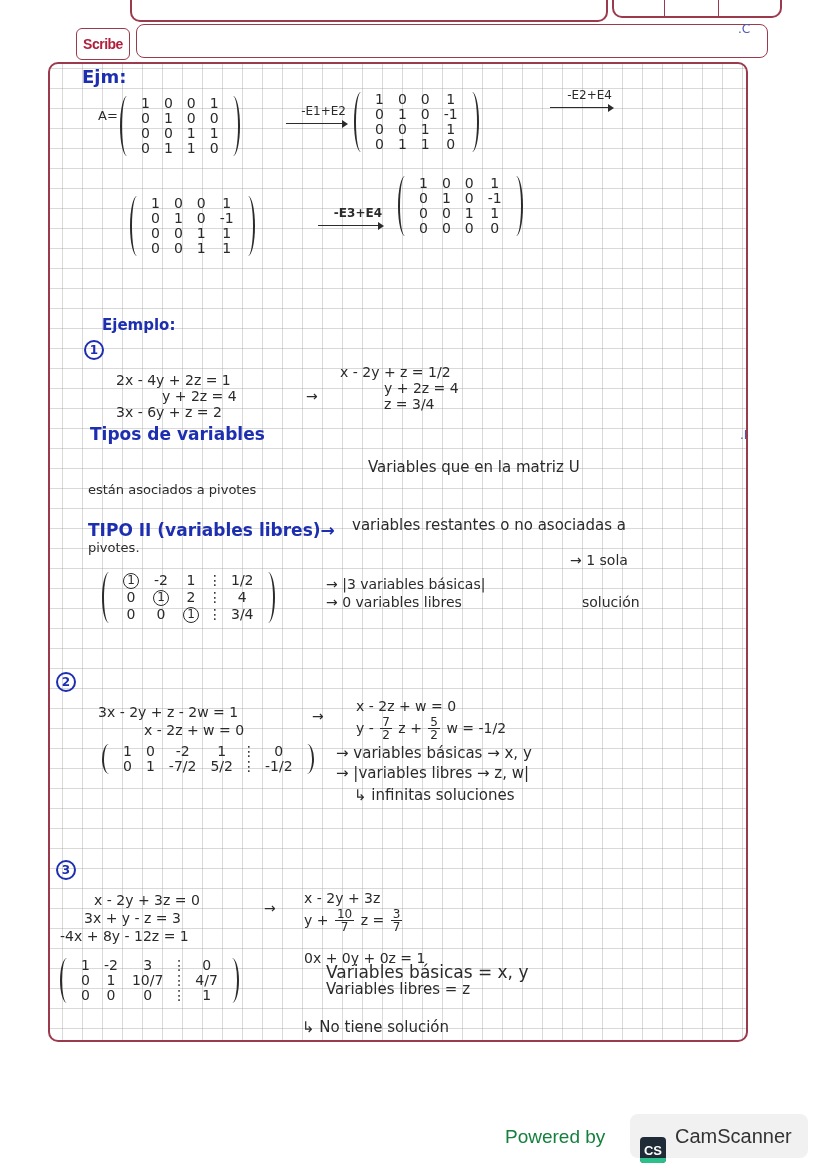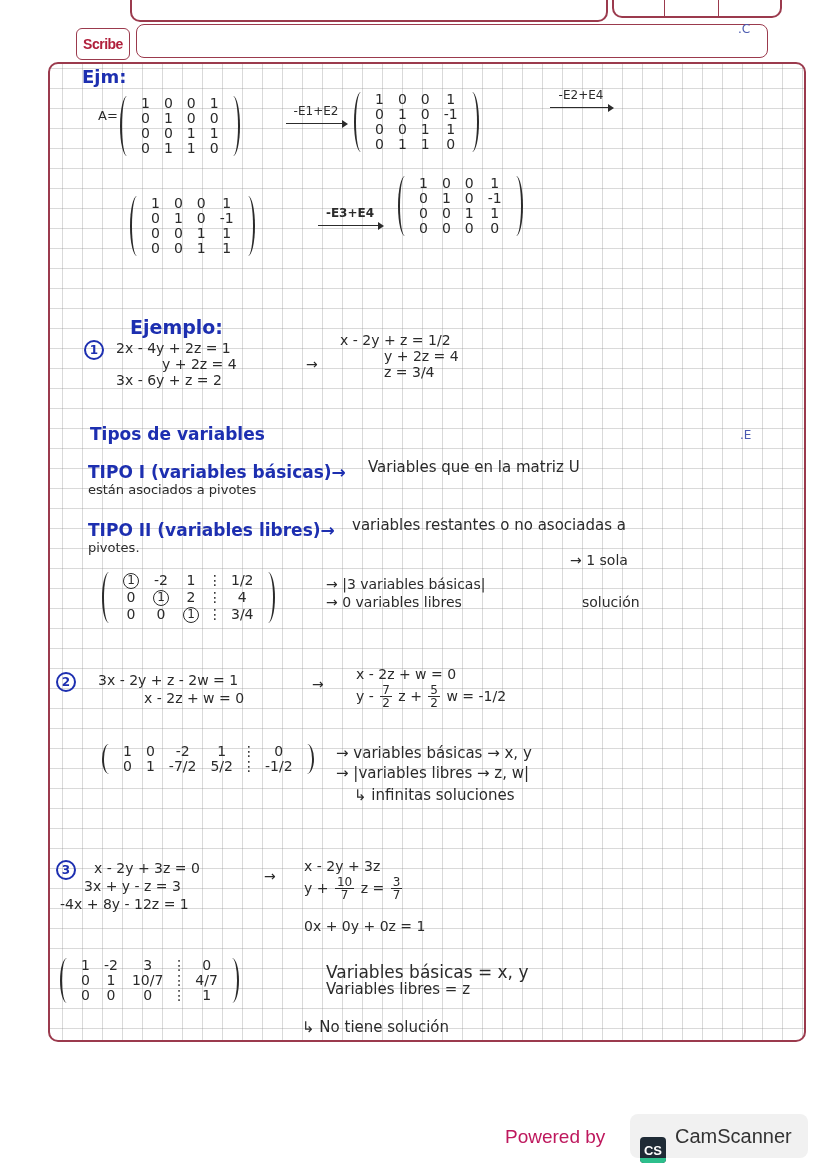--- a/index.html
+++ b/index.html
@@ -22,21 +22,21 @@
     color: #b0203c; font-weight: bold; font-size: 14px; letter-spacing: -0.5px;
     display: flex; align-items: center; justify-content: center;
     font-family: "Liberation Sans", sans-serif;
   }
   .header-field {
     position: absolute; left: 136px; top: 24px; width: 632px; height: 34px;
     border: 1.5px solid #9b3a4d; border-radius: 8px; background: #fff;
   }
 
   .page {
-    position: absolute; left: 48px; top: 62px; width: 758px; height: 980px;
+    position: absolute; left: 48px; top: 62px; width: 700px; height: 980px;
     border: 2px solid #9b3a4d; border-radius: 10px;
     background-color: #ffffff;
     background-image:
       linear-gradient(to right, rgba(120,120,120,0.28) 1px, transparent 1px),
       linear-gradient(to bottom, rgba(120,120,120,0.28) 1px, transparent 1px);
     background-size: 20px 20px;
     background-position: 12px 4px;
     overflow: hidden;
   }
 
@@ -47,31 +47,31 @@
     position: absolute; display: flex; align-items: stretch;
   }
   .matrix .paren { font-size: 0; width: 14px; position: relative; }
   .matrix .paren.l { border-left: 2px solid #2b2b2b; border-radius: 50% 0 0 50% / 50% 0 0 50%; }
   .matrix .paren.r { border-right: 2px solid #2b2b2b; border-radius: 0 50% 50% 0 / 0 50% 50% 0; }
   .matrix table { border-collapse: collapse; }
   .matrix td { text-align: center; font-size: 14px; padding: 0 7px; line-height: 15px; color: #2b2b2b; }
   .matrix td.sep { padding: 0 2px; }
   .circ { display: inline-block; width: 16px; height: 16px; border: 1.5px solid #2b2b2b; border-radius: 50%; line-height: 13px; text-align: center; font-size: 12px; }
 
-  .arrow-op { position: absolute; font-size: 12px; color: #2b2b2b; text-align: center; }
+  .arrow-op { position: absolute; font-size: 12px; color: #2b2b2b; text-align: right; }
   .arrow-op .line { display: block; border-bottom: 1.5px solid #2b2b2b; position: relative; height: 4px; margin-top: 2px; }
   .arrow-op .line::after { content: ""; position: absolute; right: -2px; top: 0px; border-left: 6px solid #2b2b2b; border-top: 4px solid transparent; border-bottom: 4px solid transparent; }
 
   .num-circle { position: absolute; width: 20px; height: 20px; border: 2px solid #1d2fb0; border-radius: 50%; color: #1d2fb0; font-weight: bold; font-size: 12px; text-align: center; line-height: 16px; }
-  .eq { font-size: 14px; line-height: 17px; }
+  .eq { font-size: 14px; line-height: 17px; margin-top: 32px; }
   .frac { display: inline-flex; flex-direction: column; align-items: center; vertical-align: middle; font-size: 12px; line-height: 12px; margin: 0 2px; }
   .frac .n { border-bottom: 1.2px solid #2b2b2b; padding: 0 2px; }
 
   .footer-powered {
-    position: absolute; left: 505px; top: 1126px; font-size: 19px; color: #be185d;
+    position: absolute; left: 505px; top: 1126px; font-size: 19px; color: #15803d;
     font-family: "Liberation Sans", sans-serif;
   }
   .footer-badge {
     position: absolute; left: 630px; top: 1114px; width: 178px; height: 44px;
     background: #f1f1f1; border-radius: 8px; display: flex; align-items: center; padding-left: 10px;
   }
   .cs-icon {
     width: 26px; height: 26px; border-radius: 4px; background: #1f2b36; color: #fff;
     font-weight: bold; font-size: 13px; display: flex; align-items: center; justify-content: center;
     position: relative; overflow: hidden; font-family: "Liberation Sans", sans-serif; margin-top: 28px;
@@ -235,32 +235,31 @@
             <td>0</td>
             <td>0</td>
             <td>0</td>
             <td>0</td>
           </tr>
     </tbody>
       </table>
     <span class="paren r"></span>
   </div>
 
-  <div class="hw blue" style="left:52px; top:252px; font-size:19px;padding-left:28px;">Ejemplo:</div>
+  <div class="hw blue" style="left:52px; top:252px; font-size:15px;">Ejemplo:</div>
   <div class="num-circle" style="left:34px; top:276px;">1</div>
   <div class="hw eq" style="left:66px; top:276px;">2x - 4y + 2z = 1</div>
   <div class="hw eq" style="left:112px; top:292px;">y + 2z = 4</div>
   <div class="hw eq" style="left:66px; top:308px;">3x - 6y + z = 2</div>
   <div class="hw eq" style="left:256px; top:292px;">→</div>
   <div class="hw eq" style="left:290px; top:268px;">x - 2y + z = 1/2</div>
   <div class="hw eq" style="left:334px; top:284px;">y + 2z = 4</div>
   <div class="hw eq" style="left:334px; top:300px;">z = 3/4</div>
 
   <div class="hw blue" style="left:40px; top:360px; font-size:17px;">Tipos de variables</div>
-  <div class="hw blue" style="left:38px; top:398px; font-size:17px;">TIPO I (variables básicas)→</div>
   <div class="hw" style="left:318px; top:394px; font-size:15px;">Variables que en la matriz U</div>
   <div class="hw" style="left:38px; top:418px; font-size:13px;">están asociados a pivotes</div>
   <div class="hw blue" style="left:38px; top:456px; font-size:17px;">TIPO II (variables libres)→</div>
   <div class="hw" style="left:302px; top:452px; font-size:15px;">variables restantes o no asociadas a</div>
   <div class="hw" style="left:38px; top:476px; font-size:13px;">pivotes.</div>
 
   <div class="matrix" style="left:52px; top:508px;">
     <span class="paren l"></span>
     <table>
         <tbody>

